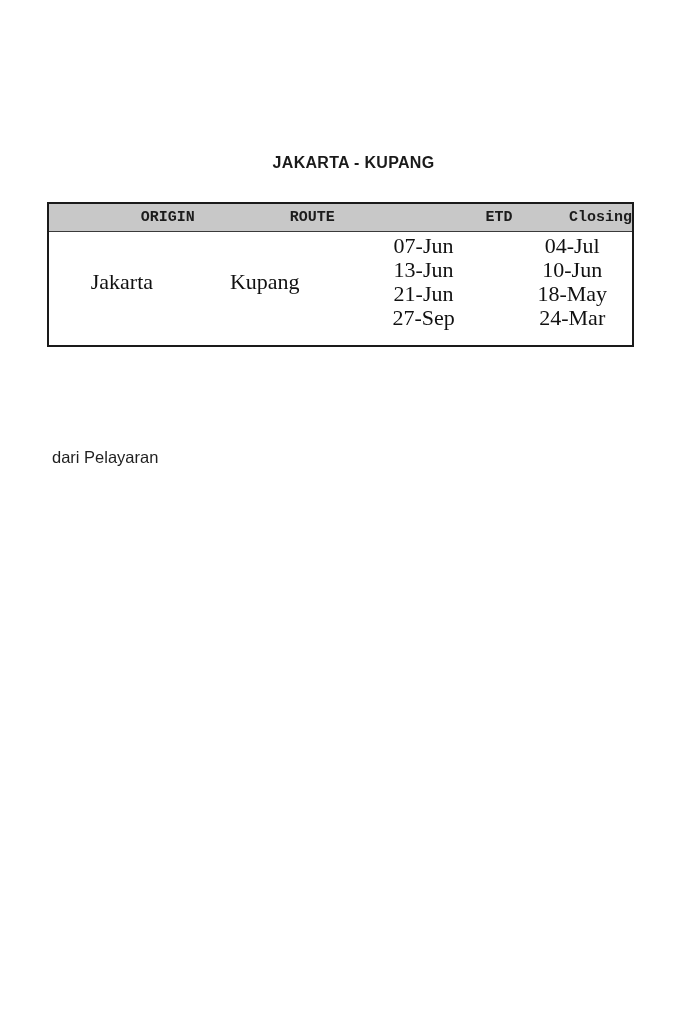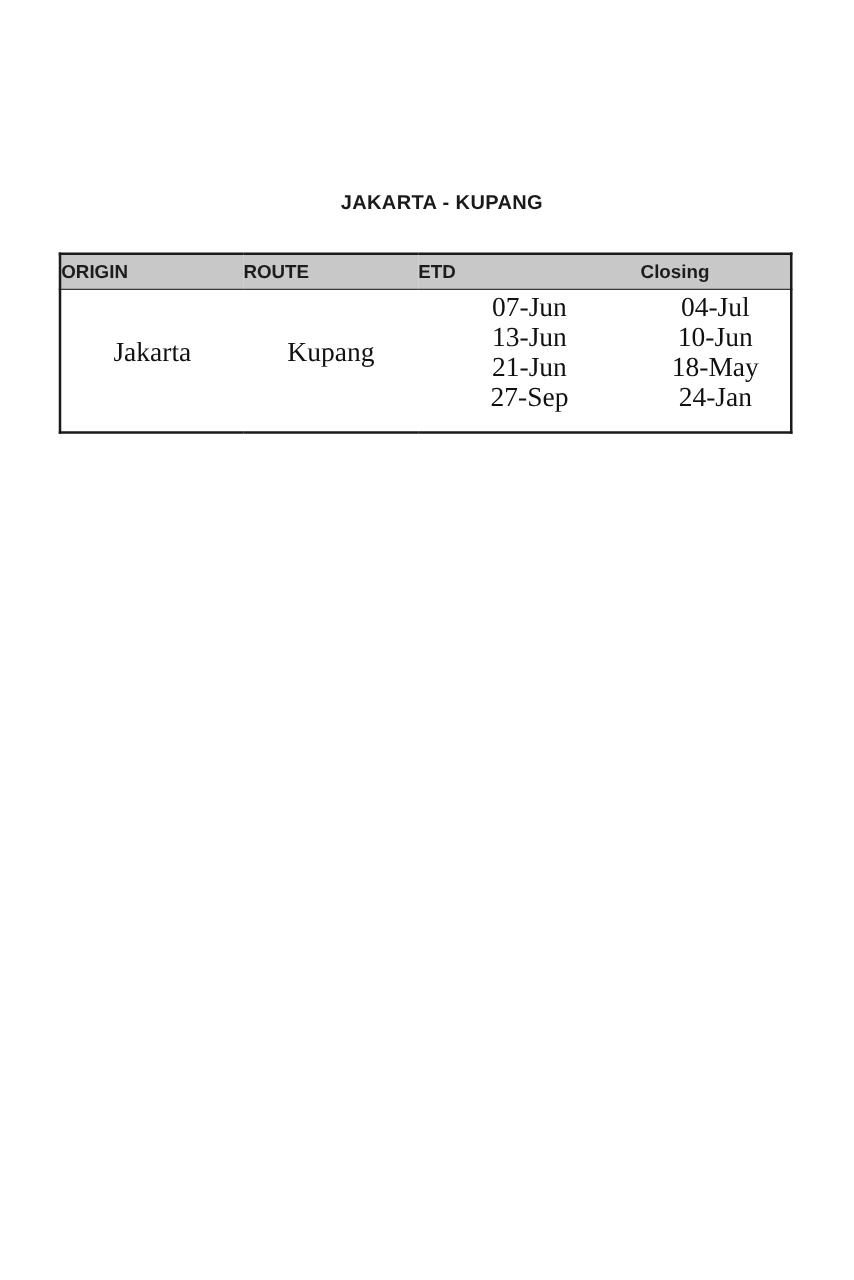--- a/index.html
+++ b/index.html
@@ -32,27 +32,27 @@
     position: absolute;
     top: 202px;
     left: 47px;
     width: 587px;
     border-collapse: collapse;
     table-layout: fixed;
     border: 2px solid #1a1a1a;
   }
   table.schedule th {
     background: #c8c8c8;
-    font-family: Liberation Sans, sans-serif;
+    font-family: Liberation Mono, monospace;
     font-size: 15px;
     font-weight: bold;
     color: #1c1c1c;
     height: 27px;
     padding: 0;
-    text-align: left;
+    text-align: right;
     vertical-align: middle;
     border-bottom: 1px solid #3a3a3a;
   }
   .col-origin  { width: 25%; }
   .col-route   { width: 24%; }
   .col-etd     { width: 30.5%; }
   .col-closing { width: 20.5%; }
   table.schedule td {
     font-family: "Liberation Serif", serif;
     font-size: 22px;
@@ -97,22 +97,23 @@
         <td class="dates">
           <div>07-Jun</div>
           <div>13-Jun</div>
           <div>21-Jun</div>
           <div>27-Sep</div>
         </td>
         <td class="dates">
           <div>04-Jul</div>
           <div>10-Jun</div>
           <div>18-May</div>
-          <div>24-Jan</div>
+          <div>24-Mar</div>
         </td>
       </tr>
     </tbody>
   </table>
 
   <div class="note">
+    <div>dari Pelayaran</div>
   </div>
 
 </div>
 
 </body></html>

